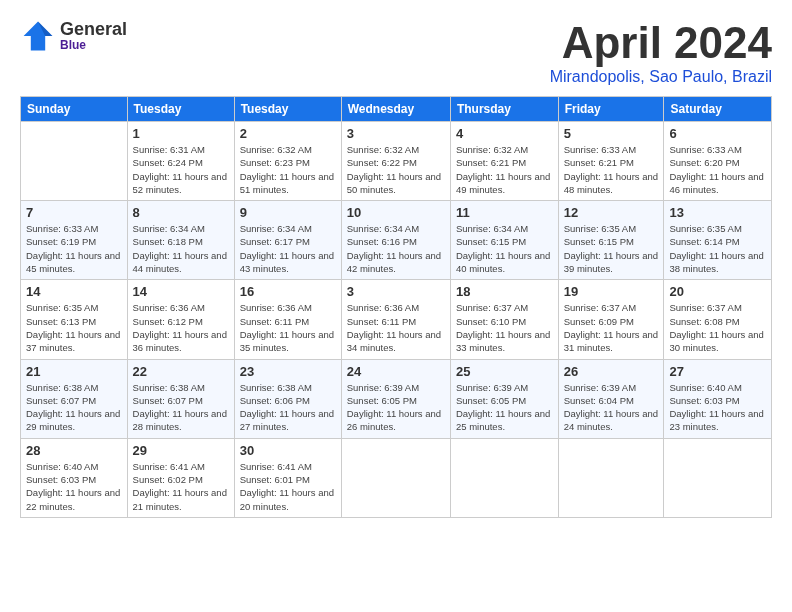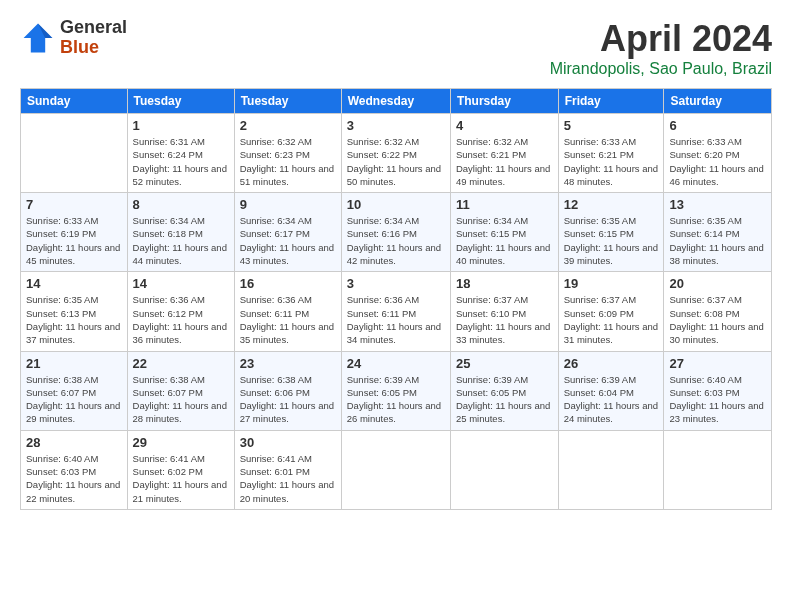--- a/index.html
+++ b/index.html
@@ -29,40 +29,40 @@
       display: flex;
       flex-direction: column;
       line-height: 1.1;
     }
     .logo-general {
       font-size: 18px;
       font-weight: bold;
       color: #333;
     }
     .logo-blue {
-      font-size: 18px;
-      font-weight: bold;
-      color: #c2410c;
+      font-size: 12px;
+      font-weight: bold;
+      color: #4c1d95;
     }
     .logo-icon {
       width: 36px;
       height: 36px;
       margin-right: 4px;
     }
     .title-block {
       text-align: right;
     }
     .month-title {
-      font-size: 36px;
+      font-size: 44px;
       font-weight: bold;
       color: #333;
     }
     .location {
       font-size: 16px;
-      color: #15803d;
+      color: #1d4ed8;
     }
     .calendar {
       width: 100%;
       border-collapse: collapse;
       font-size: 10px;
     }
     .calendar th {
       background-color: #1a73e8;
       color: #fff;
       text-align: left;

